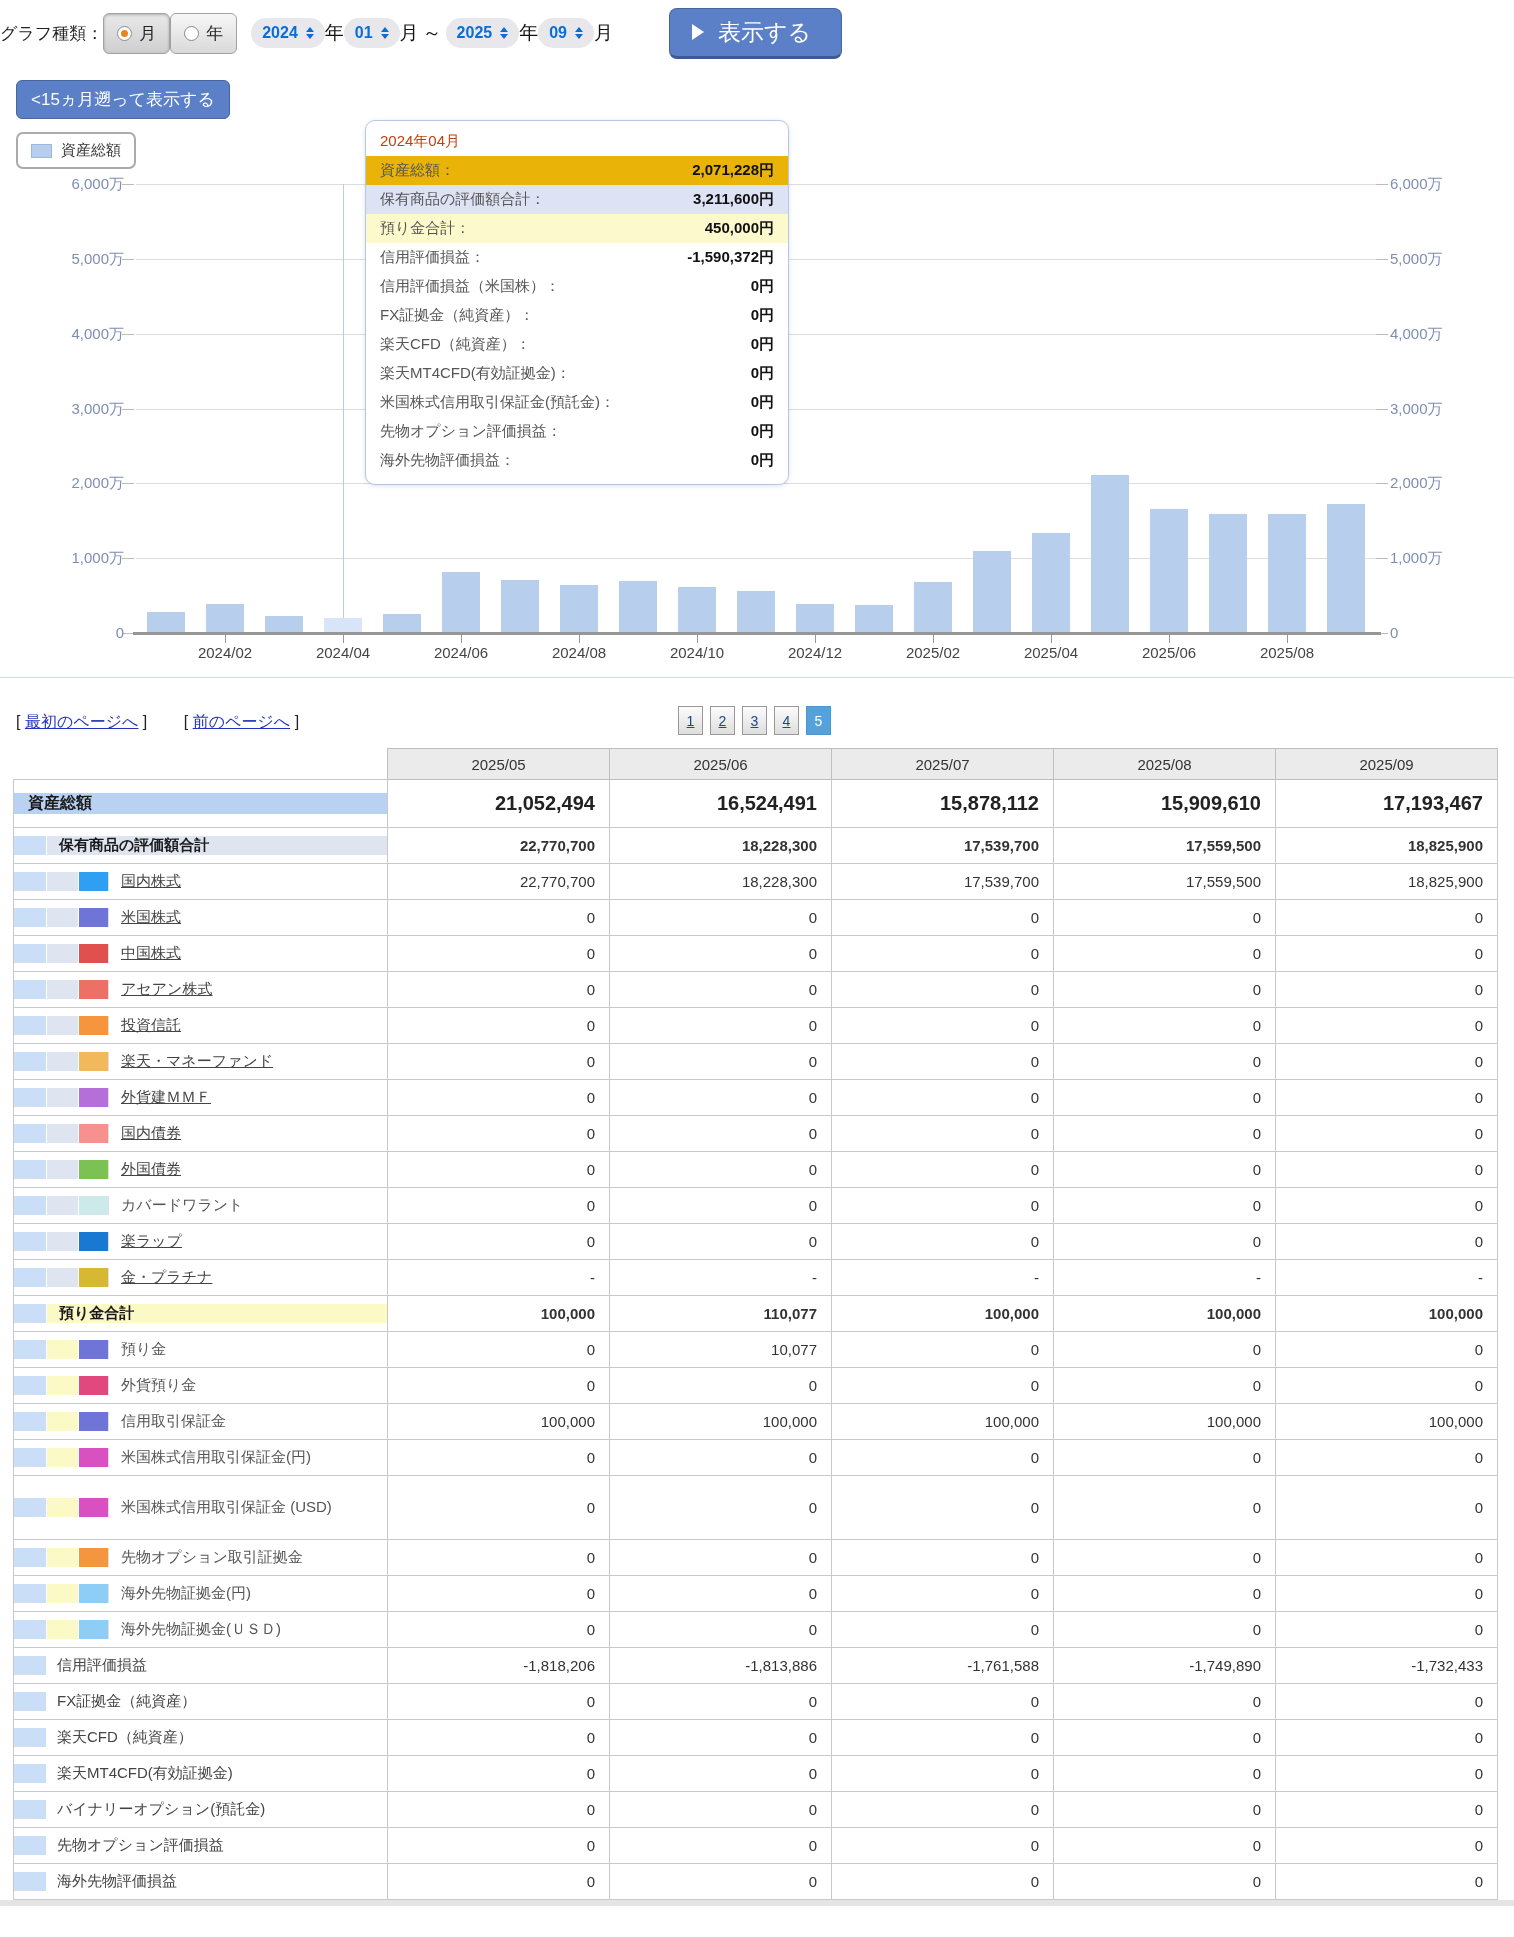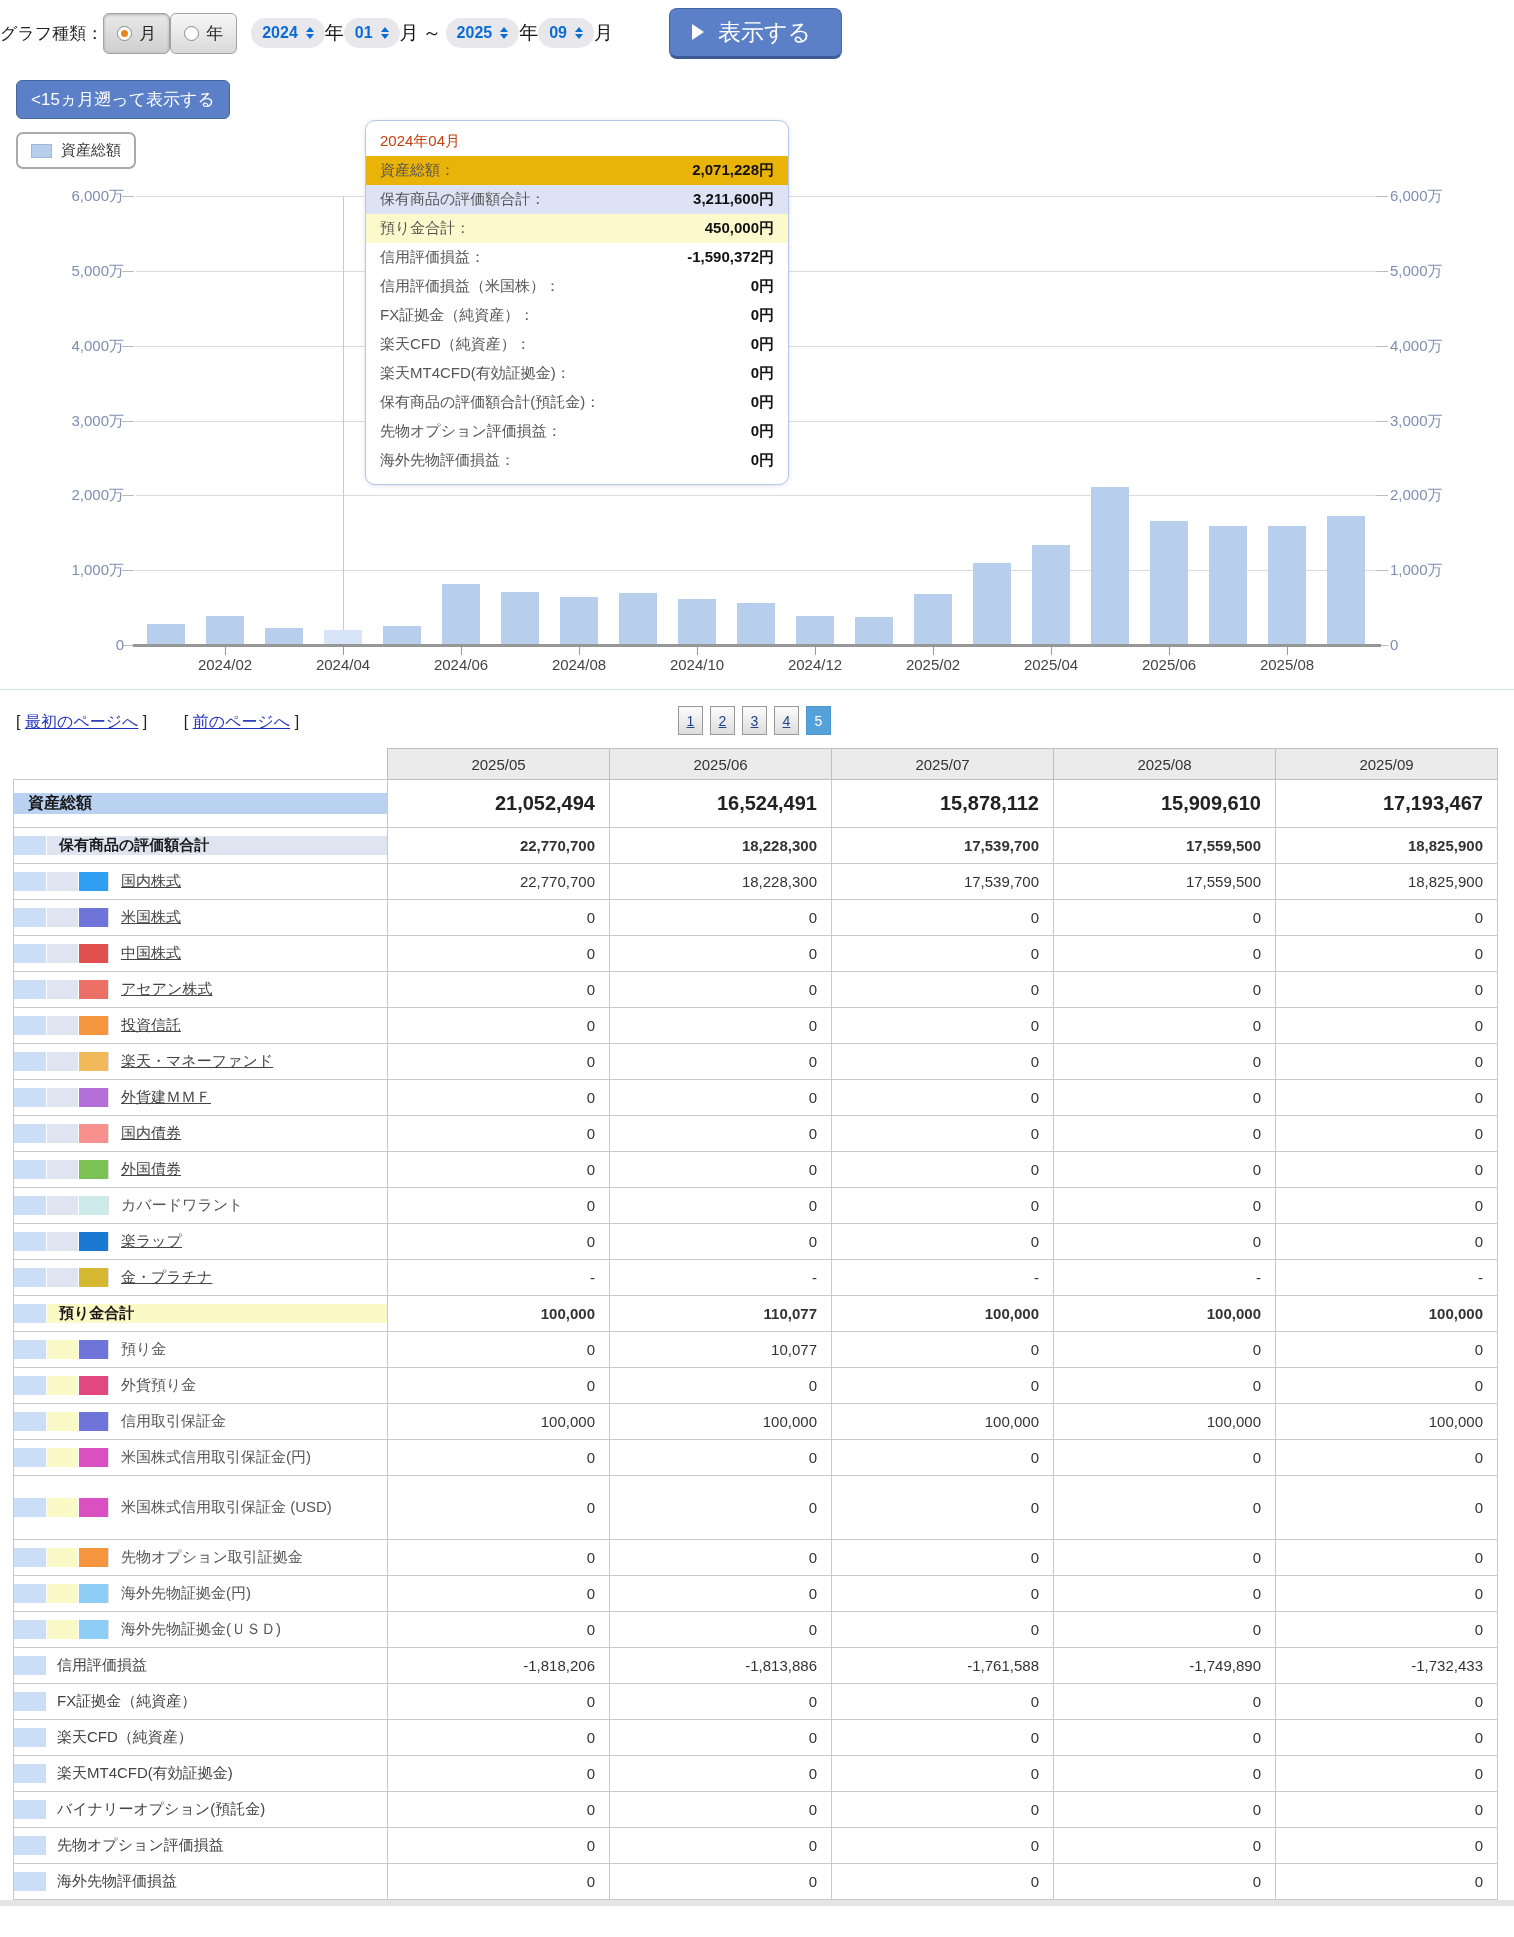--- a/index.html
+++ b/index.html
@@ -29,21 +29,21 @@
               border-radius: 8px; color: #fff; font-size: 23px; padding: 8px 30px 8px 22px; cursor: pointer; }
   .show-btn .tri { width: 0; height: 0; border-top: 8px solid transparent; border-bottom: 8px solid transparent; border-left: 12px solid #fff; }
   .back-btn { position: absolute; top: 80px; left: 16px; background: #5b80c8; border: 1px solid #47659f;
               border-radius: 6px; color: #fff; font-size: 17px; padding: 7px 14px; cursor: pointer; }
   .legend-box { position: absolute; top: 132px; left: 16px; display: inline-flex; align-items: center; gap: 9px;
                 border: 2px solid #aaa; border-radius: 7px; padding: 7px 13px; background: #fff; }
   .legend-swatch { width: 21px; height: 14px; background: #b7ceec; border: 1px solid #9db8dd; }
   .legend-label { font-size: 15px; color: #333; }
 
   
-  .chart-area { position: absolute; top: 176px; left: 0; width: 1514px; height: 514px; }
+  .chart-area { position: absolute; top: 164px; left: 0; width: 1514px; height: 514px; }
   .gridline { position: absolute; height: 1px; background: #dcdcdc; left: 136px; width: 1240px; }
   .ytick { position: absolute; width: 12px; height: 1px; background: #bbb; }
   .ylab { position: absolute; width: 80px; font-size: 15px; color: #7e8eb2; }
   .ylab.left { text-align: right; }
   .ylab.right { text-align: left; }
   .baseline { position: absolute; left: 133px; top: 468px; width: 1248px; height: 3px; background: #979797; }
   .bar { position: absolute; background: #b7ceec; }
   .bar.hl { background: #d8e4f7; }
   .hoverline { position: absolute; width: 1px; background: #c2cbdc; top: 20px; height: 449px; }
   .xlab { position: absolute; width: 84px; text-align: center; font-size: 15px; color: #444; top: 480px; }
@@ -278,21 +278,21 @@
           </div>
           <div class="tt-row ">
             <span class="lab">楽天CFD（純資産）：</span>
             <span class="val">0円</span>
           </div>
           <div class="tt-row ">
             <span class="lab">楽天MT4CFD(有効証拠金)：</span>
             <span class="val">0円</span>
           </div>
           <div class="tt-row ">
-            <span class="lab">保有商品の評価額合計(預託金)：</span>
+            <span class="lab">米国株式信用取引保証金(預託金)：</span>
             <span class="val">0円</span>
           </div>
           <div class="tt-row ">
             <span class="lab">先物オプション評価損益：</span>
             <span class="val">0円</span>
           </div>
           <div class="tt-row ">
             <span class="lab">海外先物評価損益：</span>
             <span class="val">0円</span>
           </div>

